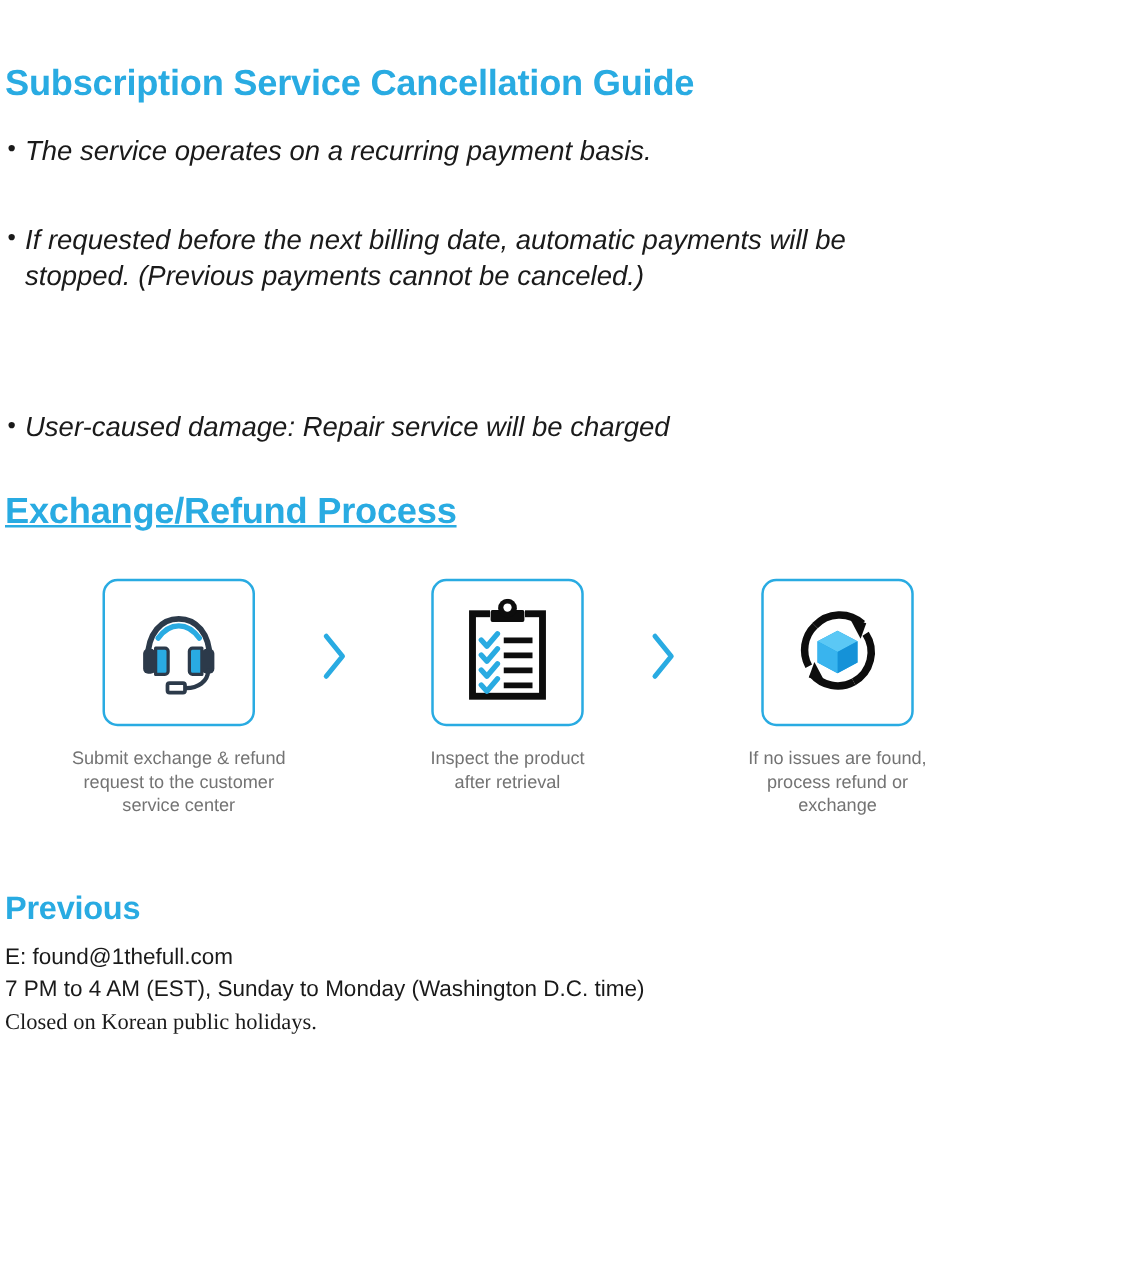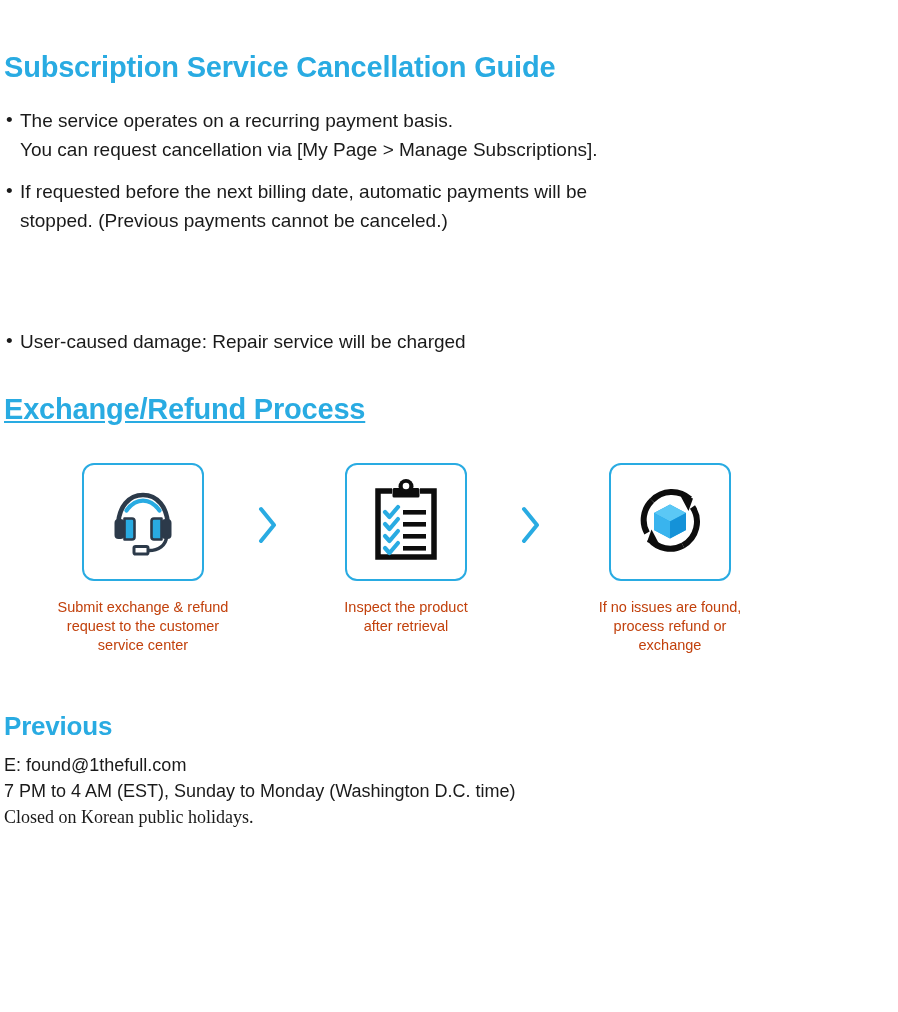--- a/index.html
+++ b/index.html
@@ -50,23 +50,24 @@
   .bullet-dot {
     width: 14px;
     min-width: 14px;
     font-size: 19px;
     line-height: 28px;
     color: #1a1a1a;
     text-align: left;
   }
   .bullet-text {
     color: #1a1a1a;
-    font-size: 19px;
+    font-size: 22px;
     line-height: 29px;
     white-space: nowrap;
+    font-style: italic;
   }
   .bullet-text .line2 {
     display: block;
   }
 
   
   .flow {
     position: absolute;
     left: 0;
     top: 455px;
@@ -86,21 +87,21 @@
     border: 2px solid #29abe2;
     border-radius: 12px;
     background: #ffffff;
     box-sizing: border-box;
     display: flex;
     align-items: center;
     justify-content: center;
   }
   .step-caption {
     margin-top: 17px;
-    color: #c2410c;
+    color: #737373;
     font-size: 14.5px;
     line-height: 19px;
     white-space: pre-line;
   }
   .flow-arrow {
     position: absolute;
     top: 47px;
     width: 40px;
     height: 46px;
     display: flex;
@@ -122,21 +123,20 @@
 <body>
 
 <div class="page">
 
   <div class="section-heading" style="top:52px;">Subscription Service Cancellation Guide</div>
 
   <div class="bullet-row" style="top:106px;">
     <span class="bullet-dot">•</span>
     <span class="bullet-text">
       <span>The service operates on a recurring payment basis.</span>
-      <span class="line2">You can request cancellation via [My Page &gt; Manage Subscriptions].</span>
     </span>
   </div>
 
   <div class="bullet-row" style="top:177px;">
     <span class="bullet-dot">•</span>
     <span class="bullet-text">
       <span>If requested before the next billing date, automatic payments will be</span>
       <span class="line2">stopped. (Previous payments cannot be canceled.)</span>
     </span>
   </div>

